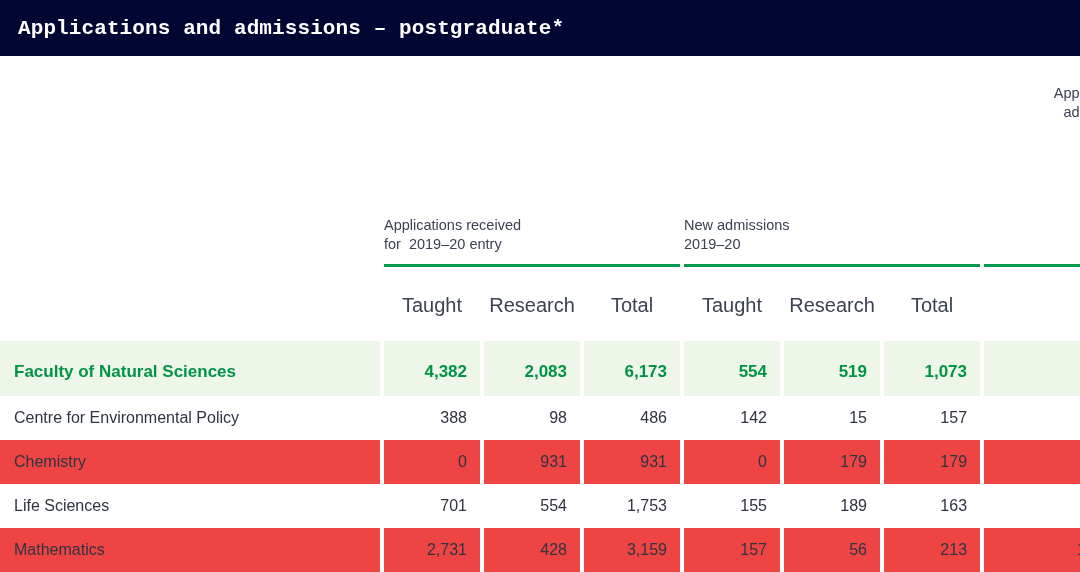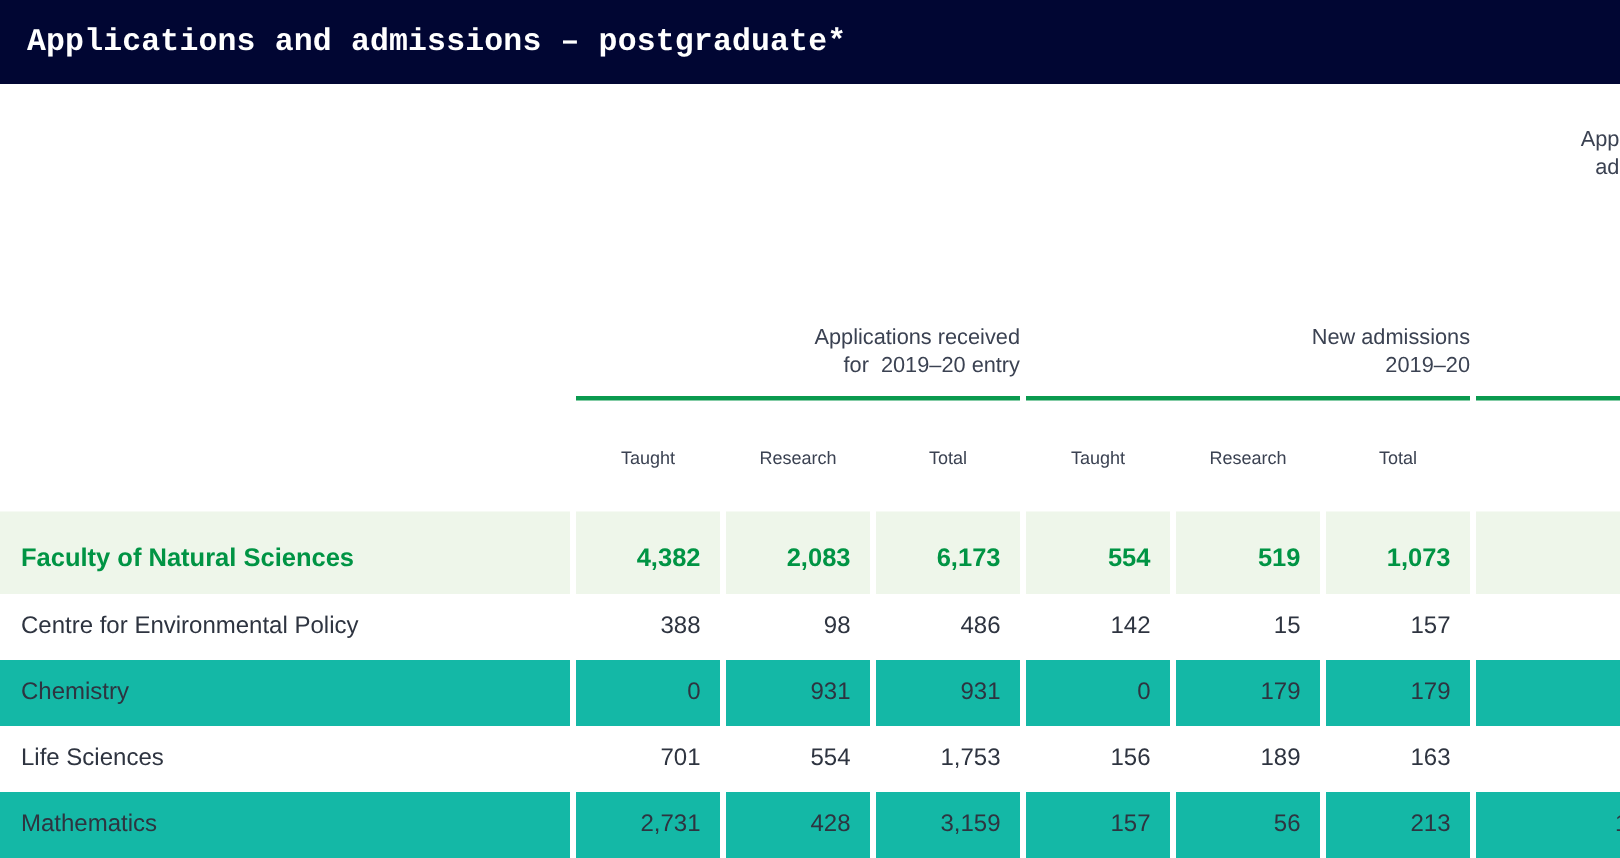--- a/index.html
+++ b/index.html
@@ -45,42 +45,42 @@
   col.c-n      { width: 96px;  }
   col.c-ratio  { width: 160px; }
 
   
   col.c-gap    { width: 4px; }
 
   
   .grp-cell {
     vertical-align: bottom;
     padding: 0 0 10px 0;
-    text-align: right;
+    text-align: left;
     font-size: 14.5px;
     line-height: 19px;
     color: #3b4252;
     height: 170px;
   }
   .grp-cell.ratio {
     text-align: right;
     padding-right: 8px;
     vertical-align: top;
     padding-top: 28px;
   }
   .grp-cell .sp { display: inline-block; width: 8px; }
 
   
   .rule-row td { padding: 0; height: 6px; }
   .rule-row td.ruled { border-top: 3px solid #0a9a4f; }
 
   
   .sub-cell {
     text-align: center;
-    font-size: 12px;
+    font-size: 20px;
     color: #3b4252;
     padding: 10px 0 14px 0;
     height: 44px;
     vertical-align: middle;
   }
   .sub-cell.ratio { padding-right: 0; }
 
   
   .pre-faculty td { padding: 0; height: 7px; background: #ffffff; }
   .pre-faculty td.tint { background: #eef6ea; }
@@ -102,21 +102,21 @@
     font-variant-numeric: tabular-nums;
   }
   td.ratio {
     text-align: right;
     padding-right: 14px;
     font-variant-numeric: tabular-nums;
   }
 
   
   tr.row.plain td.fill { background: #ffffff; }
-  tr.row.alt   td.fill { background: #14b8a6; }
+  tr.row.alt   td.fill { background: #ef4444; }
 
   
   tr.row.faculty td {
     height: 46px;
     font-weight: bold;
     color: #009444;
     font-size: 17px;
     padding-left: 11px;
   }
   tr.row.faculty td.fill { background: #eef6ea; }
@@ -276,21 +276,21 @@
       </tr>
       <tr class="row plain">
         <td class="label fill">Life Sciences</td>
         <td class="gapcell"></td>
         <td class="num fill">701</td>
         <td class="gapcell"></td>
         <td class="num fill">554</td>
         <td class="gapcell"></td>
         <td class="num fill">1,753</td>
         <td class="gapcell"></td>
-        <td class="num fill">156</td>
+        <td class="num fill">155</td>
         <td class="gapcell"></td>
         <td class="num fill">189</td>
         <td class="gapcell"></td>
         <td class="num fill">163</td>
         <td class="gapcell"></td>
         <td class="ratio fill">4 : 1</td>
       </tr>
       <tr class="row alt">
         <td class="label fill">Mathematics</td>
         <td class="gapcell"></td>

